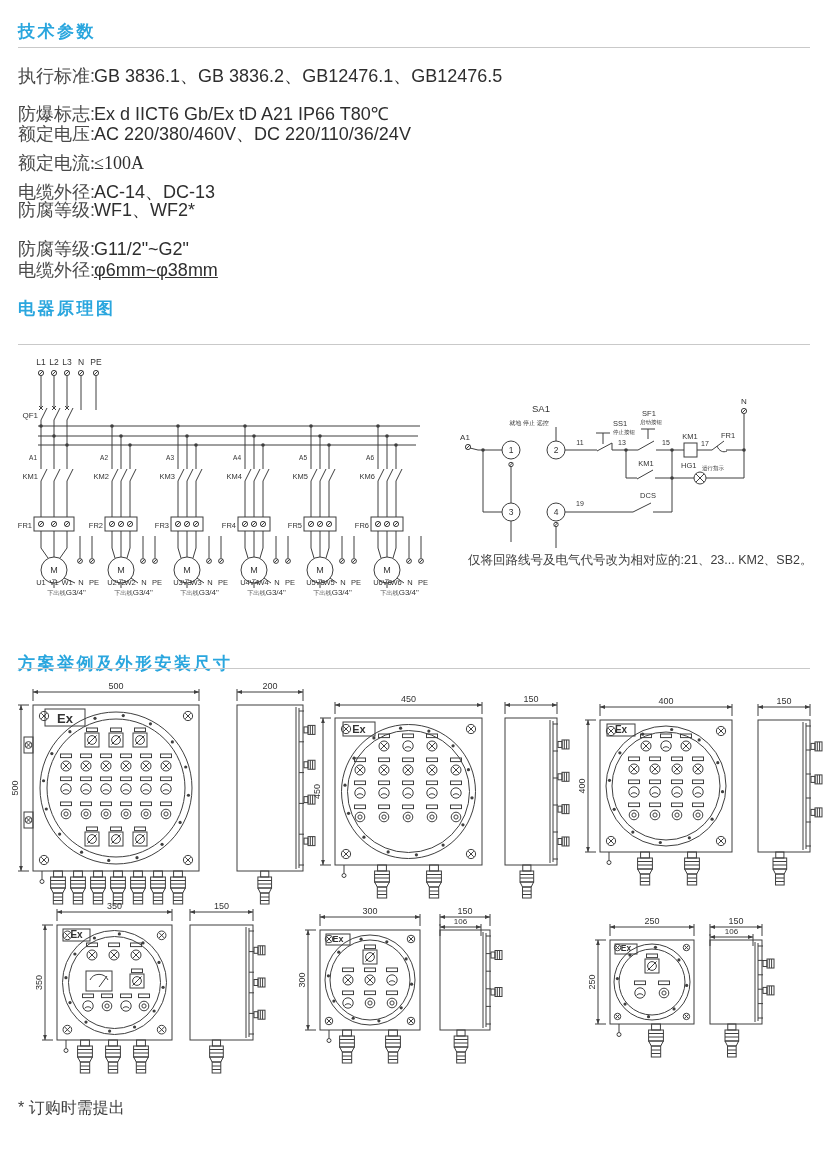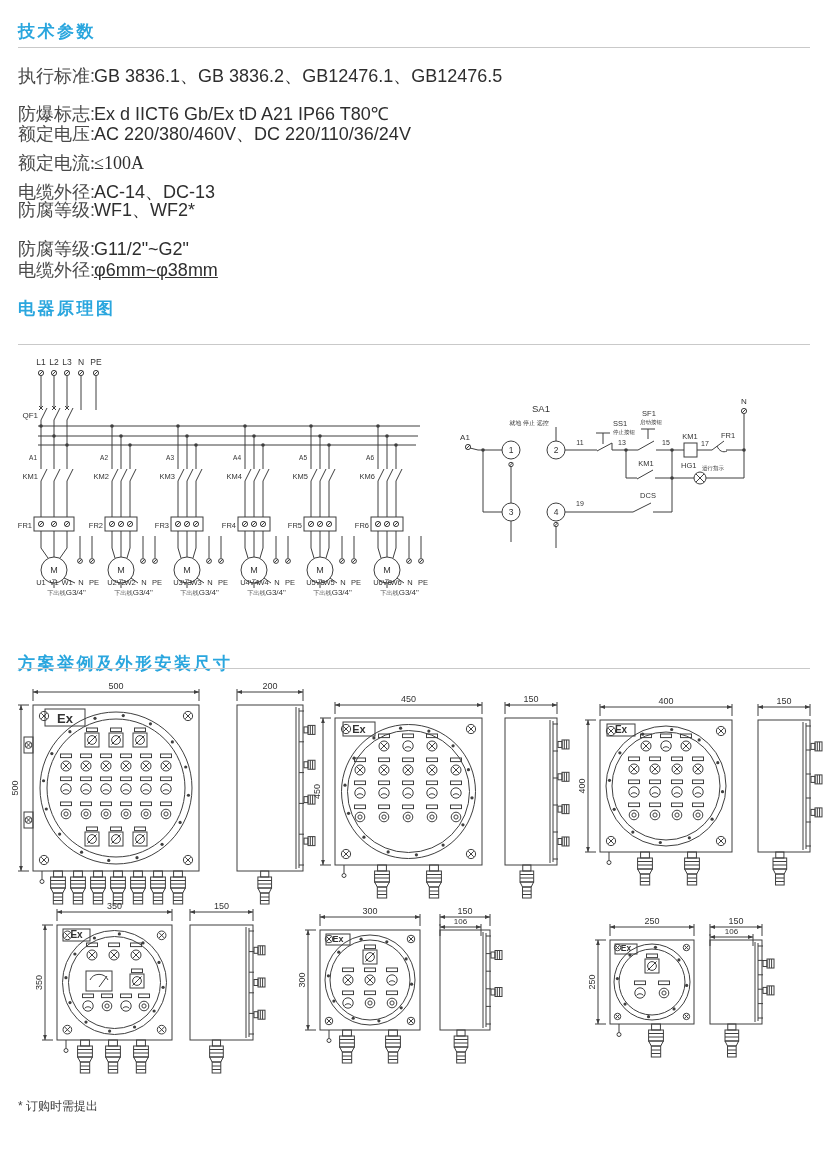--- a/index.html
+++ b/index.html
@@ -6,21 +6,21 @@
   body{width:828px;height:1150px;position:relative;overflow:hidden;
        font-family:"Liberation Sans",sans-serif;color:#333;}
   .sec-title{position:absolute;left:18px;font-size:17px;font-weight:bold;
              color:#2aa6de;letter-spacing:2.5px;white-space:nowrap;}
   .rule{position:absolute;left:18px;width:792px;height:0;border-top:1px solid #c9c9c9;}
   .param-row{position:absolute;left:18px;font-size:18px;white-space:nowrap;}
   .param-label{display:inline-block;width:76px;color:#4a4a4a;}
   .param-value{color:#2e2e2e;}
   .note{position:absolute;left:468px;top:550px;width:356px;font-size:12.5px;
         line-height:20px;color:#3c3c3c;}
-  .footnote{position:absolute;left:18px;top:1098px;font-size:12px;color:#3e3e3e;}
+  .footnote{position:absolute;left:18px;top:1098px;font-size:16px;color:#3e3e3e;}
   svg{position:absolute;left:0;}
   #main-svg{top:352px;}
   #draw-svg{top:676px;}
   .ln{stroke:#3f3f3f;fill:none;stroke-width:1;}
   .tx{fill:#333;stroke:none;font-family:"Liberation Sans",sans-serif;}
 </style>
 </head>
 <body>
 
 <div class="sec-title" style="top:20px">技术参数</div>
@@ -432,20 +432,21 @@
       <text x="702" y="118" font-size="5.5" class="tx" text-anchor="start" fill="#555">运行指示</text>
       <line x1="565" y1="160" x2="633" y2="160" class="ln"></line>
       <text x="580" y="154" font-size="7" class="tx" text-anchor="middle">19</text>
       <line x1="633" y1="160" x2="651" y2="151" class="ln"></line>
       <line x1="653" y1="160" x2="672" y2="160" class="ln"></line>
       <line x1="672" y1="160" x2="672" y2="126" class="ln"></line>
       <text x="648" y="146" font-size="7.5" class="tx" text-anchor="middle">DCS</text>
     </g>
   </svg>
 <div class="note">
+  <div>仅将回路线号及电气代号改为相对应的:21、23... KM2、SB2。</div>
 </div>
 
 <div class="sec-title" style="top:652px">方案举例及外形安装尺寸</div>
 <div class="rule" style="top:668px"></div>
 <svg id="draw-svg" width="828" height="424" viewBox="0 0 828 424">
     <g>
       <rect x="33" y="29" width="166" height="166" class="ln"></rect>
       <circle cx="44" cy="40" r="4.62" class="ln"></circle>
       <line x1="41.228" y1="37.228" x2="46.772" y2="42.772" class="ln"></line>
       <line x1="41.228" y1="42.772" x2="46.772" y2="37.228" class="ln"></line>

